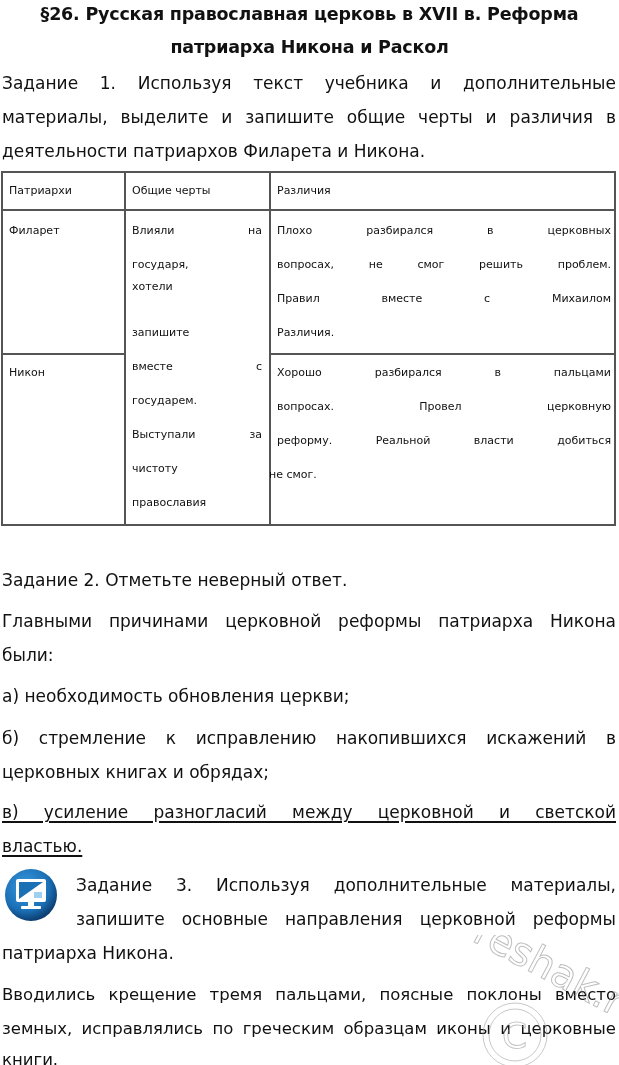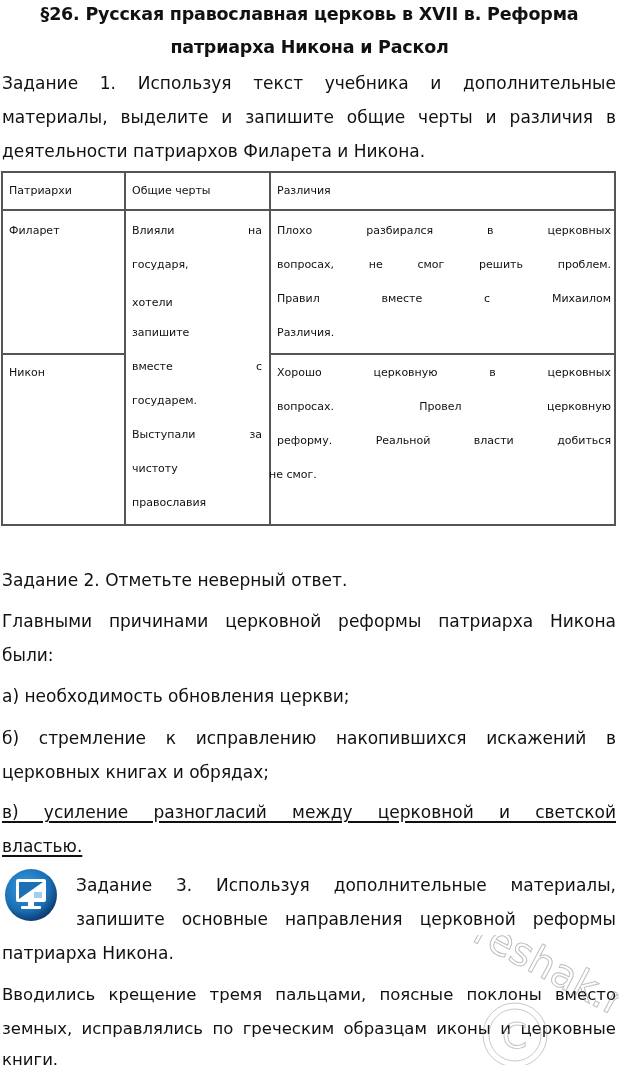--- a/index.html
+++ b/index.html
@@ -68,28 +68,28 @@
     <div class="cell-text" style="left:131px;top:10px;">Общие черты</div>
     <div class="cell-text" style="left:276px;top:10px;">Различия</div>
 
     <div class="cell-text" style="left:8px;top:50px;">Филарет</div>
     <div class="cell-text j" style="left:276px;top:50px;width:334px;">Плохо разбирался в церковных</div>
     <div class="cell-text j" style="left:276px;top:84px;width:334px;">вопросах, не смог решить проблем.</div>
     <div class="cell-text j" style="left:276px;top:118px;width:334px;">Правил вместе с Михаилом</div>
     <div class="cell-text" style="left:276px;top:152px;">Различия.</div>
 
     <div class="cell-text" style="left:8px;top:192px;">Никон</div>
-    <div class="cell-text j" style="left:276px;top:192px;width:334px;">Хорошо церковную в церковных</div>
+    <div class="cell-text j" style="left:276px;top:192px;width:334px;">Хорошо разбирался в пальцами</div>
     <div class="cell-text j" style="left:276px;top:226px;width:334px;">вопросах. Провел церковную</div>
     <div class="cell-text j" style="left:276px;top:260px;width:334px;">реформу. Реальной власти добиться</div>
     <div class="cell-text" style="left:268px;top:294px;">не смог.</div>
 
     <div class="cell-text j" style="left:131px;top:50px;width:130px;">Влияли на</div>
     <div class="cell-text" style="left:131px;top:84px;">государя,</div>
-    <div class="cell-text" style="left:131px;top:122px;">хотели</div>
+    <div class="cell-text" style="left:131px;top:106px;">хотели</div>
     <div class="cell-text" style="left:131px;top:152px;">запишите</div>
     <div class="cell-text j" style="left:131px;top:186px;width:130px;">вместе с</div>
     <div class="cell-text" style="left:131px;top:220px;">государем.</div>
     <div class="cell-text j" style="left:131px;top:254px;width:130px;">Выступали за</div>
     <div class="cell-text" style="left:131px;top:288px;">чистоту</div>
     <div class="cell-text" style="left:131px;top:322px;">православия</div>
   </div>
 
   <div class="bold-line left" style="top:570px;">Задание 2. Отметьте неверный ответ.</div>
   <div class="bold-line" style="top:611px;">Главными причинами церковной реформы патриарха Никона</div>

